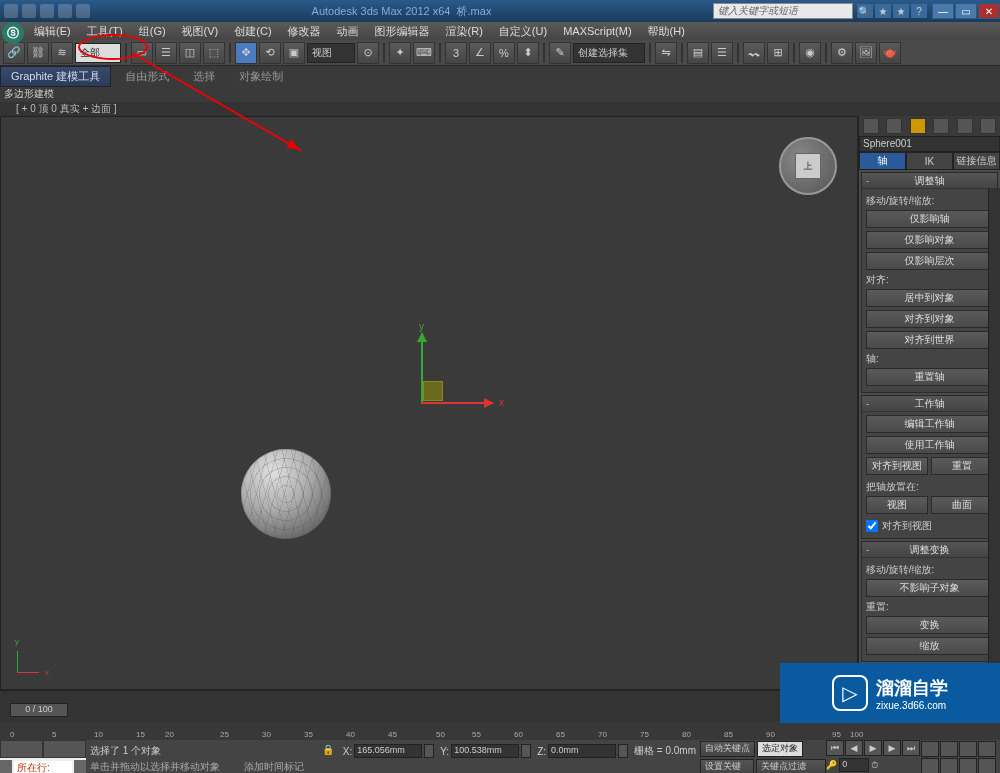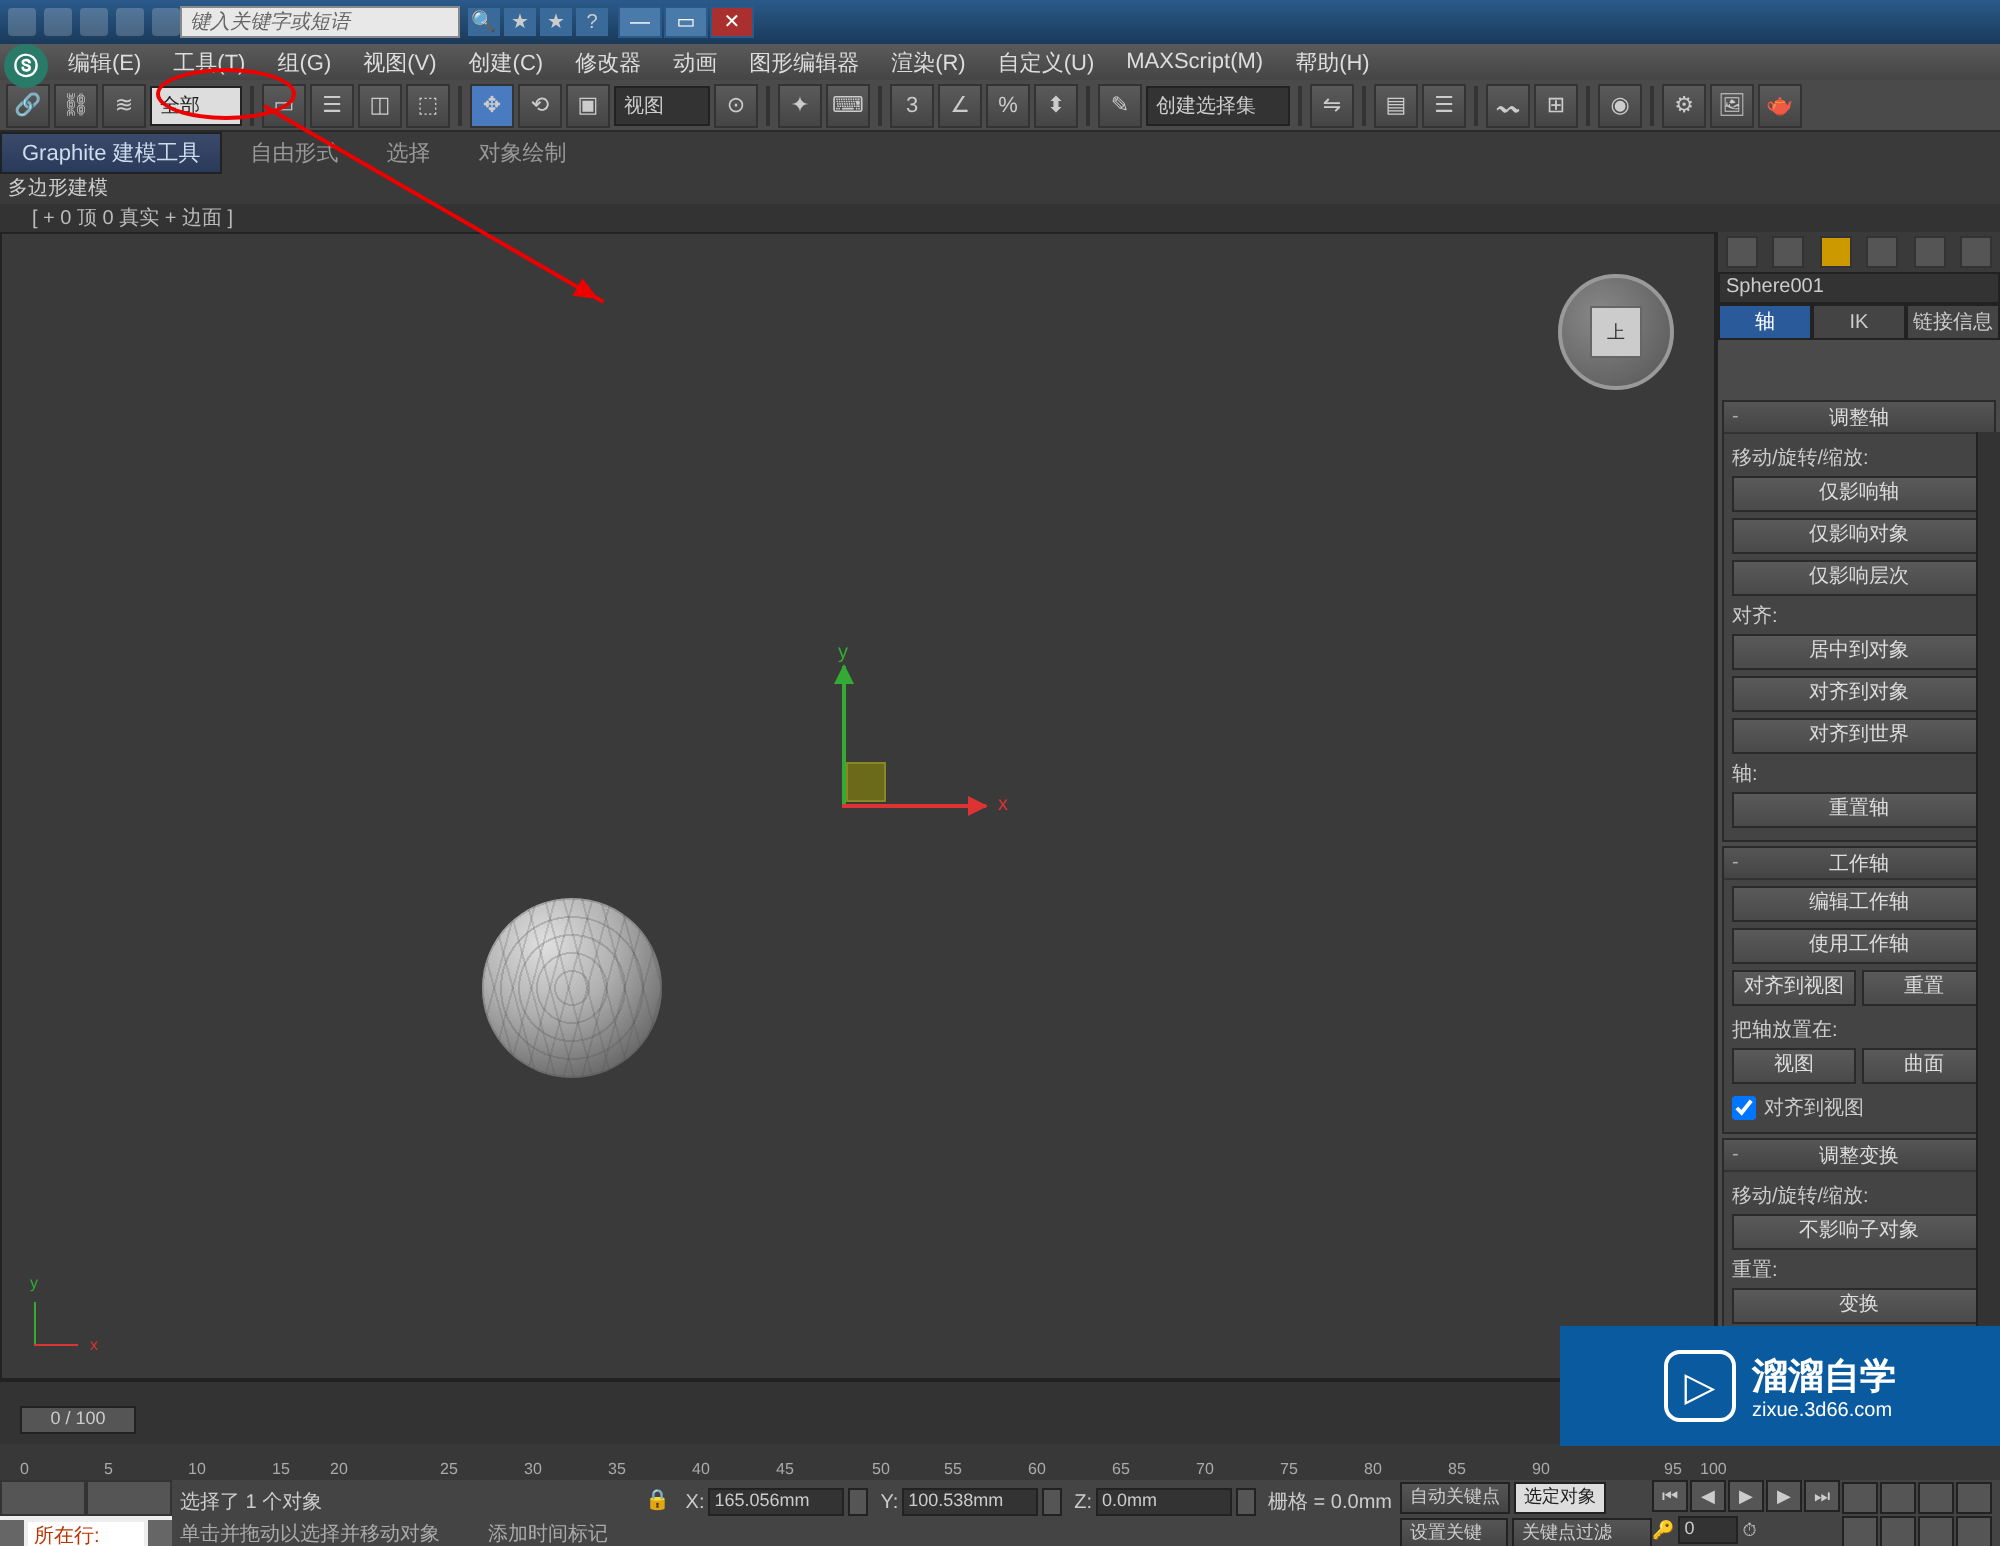--- a/index.html
+++ b/index.html
@@ -137,20 +137,23 @@
 <body>
 
 <div class="title-bar">
   <div class="title-left-icons">
     <div class="title-icon"></div>
     <div class="title-icon"></div>
     <div class="title-icon"></div>
     <div class="title-icon"></div>
     <div class="title-icon"></div>
   </div>
+  <div class="title-text">
+    <span>Autodesk 3ds Max  2012  x64</span>&nbsp;&nbsp;<span>桥.max</span>
+  </div>
   <div class="search-box">键入关键字或短语</div>
   <div class="title-right-icons">
     <div class="ticon">🔍</div>
     <div class="ticon">★</div>
     <div class="ticon">★</div>
     <div class="ticon">?</div>
   </div>
   <div class="win-buttons">
     <div class="win-btn">―</div>
     <div class="win-btn">▭</div>
@@ -257,21 +260,21 @@
       <div class="ci"></div>
       <div class="ci"></div>
     </div>
     <div class="obj-name">Sphere001</div>
     <div class="pivot-tabs">
       <div class="pivot-tab active">轴</div>
       <div class="pivot-tab">IK</div>
       <div class="pivot-tab">链接信息</div>
     </div>
 
-    <div style="position:relative; flex:1; overflow:hidden;margin-top:28px;">
+    <div style="position:relative; flex:1; overflow:hidden;">
     <div class="rollout">
       <div class="rollout-header">调整轴</div>
       <div class="rollout-body">
         <div class="group-label">移动/旋转/缩放:</div>
         <div class="panel-btn">仅影响轴</div>
         <div class="panel-btn">仅影响对象</div>
         <div class="panel-btn">仅影响层次</div>
         <div class="group-label">对齐:</div>
         <div class="panel-btn">居中到对象</div>
         <div class="panel-btn">对齐到对象</div>

